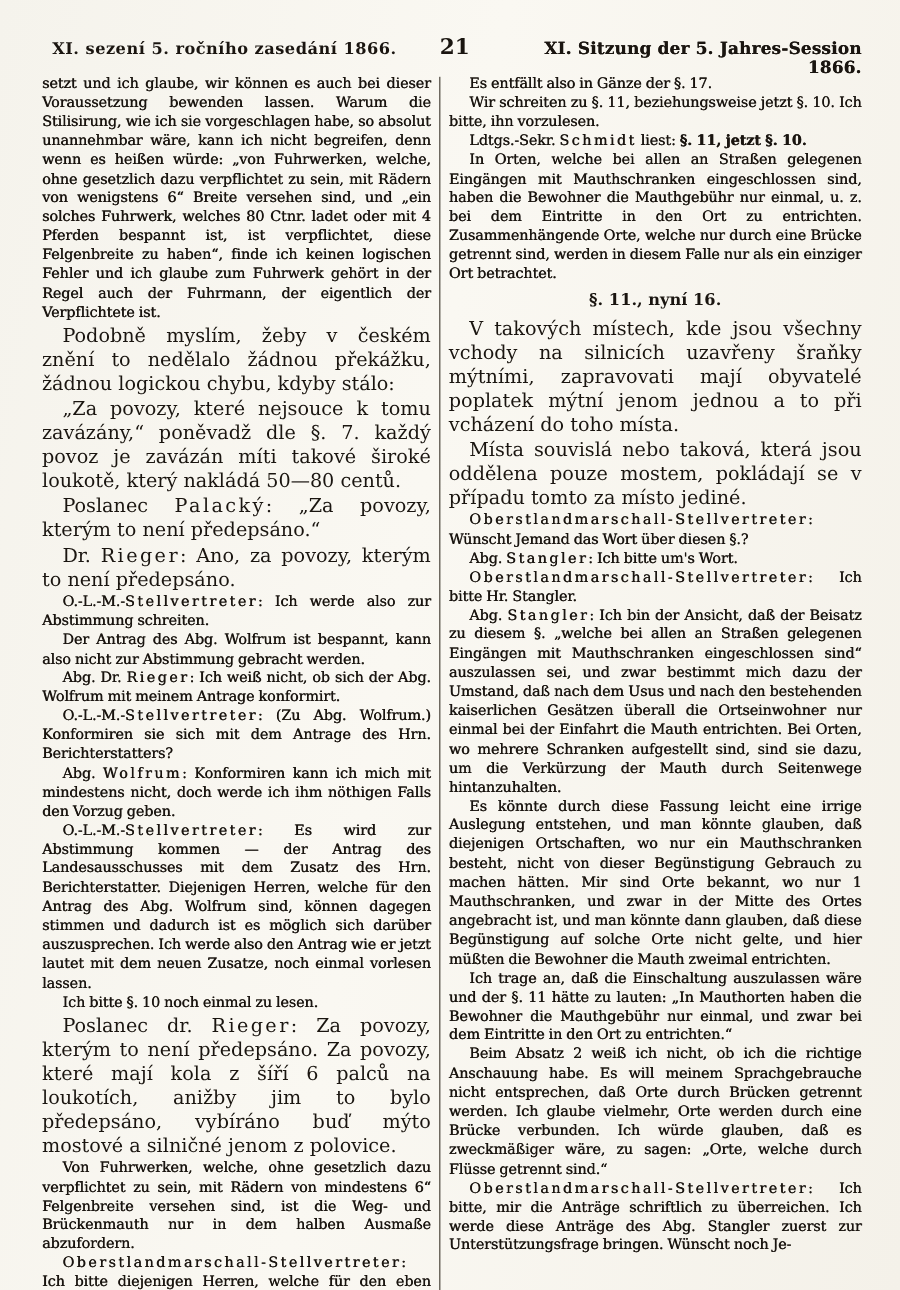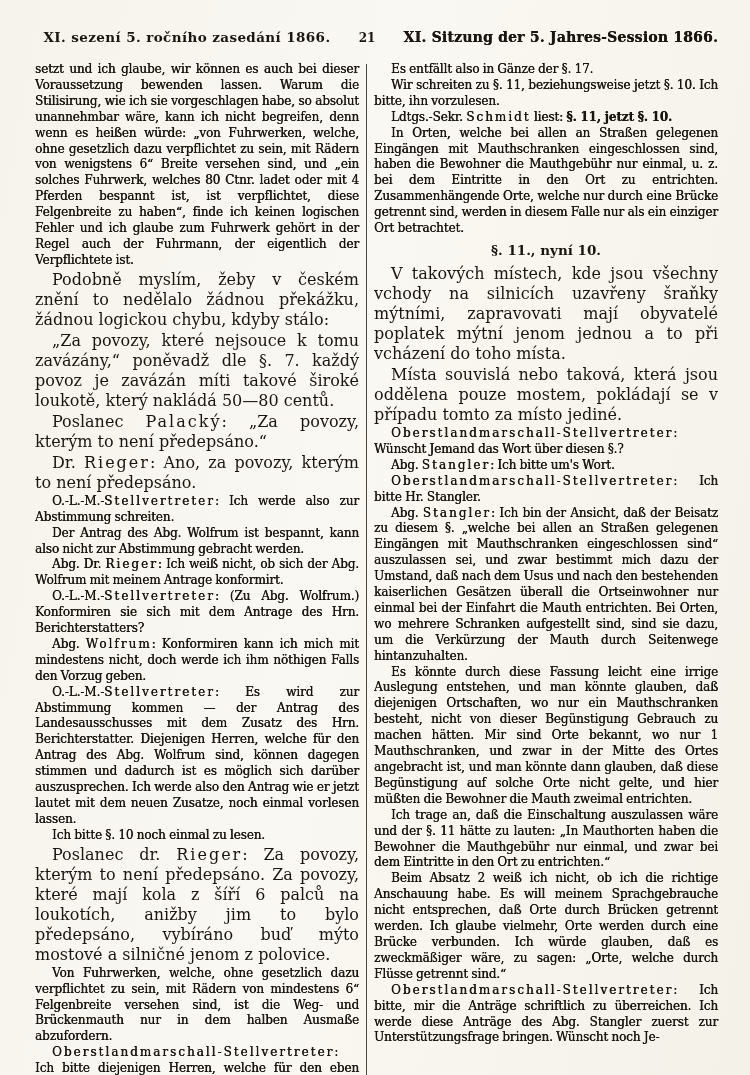--- a/index.html
+++ b/index.html
@@ -12,24 +12,24 @@
   .page {
     position: relative;
     width: 750px; height: 1075px;
     overflow: hidden;
     color: #1a1510;
     background: linear-gradient(100deg, #f5f3ec 0%, #faf8f2 45%, #f4f1e9 100%);
   }
   .header {
     position: absolute;
     top: 29px; left: 36px; width: 682px;
-    display: flex; align-items: baseline;
+    display: flex; align-items: baseline; gap: 12px;
   }
   .h-left  { width: 302px; text-align: center; font-weight: bold; font-size: 13.5px; letter-spacing: 0.4px; }
-  .h-num   { width: 58px;  text-align: center; font-weight: bold; font-size: 12px; }
+  .h-num   { width: 58px;  text-align: center; font-weight: bold; font-size: 18px; }
   .h-right { flex: 1;      text-align: right; font-weight: bold; font-size: 14px;
              text-shadow: 0.3px 0 0 currentColor; letter-spacing: 0.2px; }
   .cols {
     position: absolute;
     top: 62px; left: 35px; right: 32px;
     display: flex; align-items: stretch;
   }
   .col-left  { width: 324px; }
   .divider   { width: 1px; background: #4d463c; margin: 2px 7px 14px 7px; }
   .col-right { flex: 1; }
@@ -79,21 +79,21 @@
       <p class="de ind"><span class="sperr">Oberstlandmarschall-Stellvertreter</span><span>: Ich bitte diejenigen Herren, welche für den eben vorgelesenen Antrag sind, die Hand aufzuheben. (Geschieht.) Es ist die Minorität; der Antrag ist also gefallen.</span></p>
     </div>
 
     <div class="divider"></div>
 
     <div class="col-right">
       <p class="de ind"><span>Es entfällt also in Gänze der §. 17.</span></p>
       <p class="de ind"><span>Wir schreiten zu §. 11, beziehungsweise jetzt §. 10. Ich bitte, ihn vorzulesen.</span></p>
       <p class="de ind"><span>Ldtgs.-Sekr. </span><span class="sperr">Schmidt</span><span> liest: </span><b>§. 11, jetzt §. 10.</b></p>
       <p class="de ind"><span>In Orten, welche bei allen an Straßen gelegenen Eingängen mit Mauthschranken eingeschlossen sind, haben die Bewohner die Mauthgebühr nur einmal, u. z. bei dem Eintritte in den Ort zu entrichten. Zusammenhängende Orte, welche nur durch eine Brücke getrennt sind, werden in diesem Falle nur als ein einziger Ort betrachtet.</span></p>
-      <p class="cs heading"><span>§. 11., nyní 10.</span></p>
+      <p class="cs heading"><span>§. 11., nyní 16.</span></p>
       <p class="cs ind"><span>V takových místech, kde jsou všechny vchody na silnicích uzavřeny šraňky mýtními, zapravovati mají obyvatelé poplatek mýtní jenom jednou a to při vcházení do toho místa.</span></p>
       <p class="cs ind"><span>Místa souvislá nebo taková, která jsou oddělena pouze mostem, pokládají se v případu tomto za místo jediné.</span></p>
       <p class="de ind"><span class="sperr">Oberstlandmarschall-Stellvertreter</span><span>: Wünscht Jemand das Wort über diesen §.?</span></p>
       <p class="de ind"><span>Abg. </span><span class="sperr">Stangler</span><span>: Ich bitte um's Wort.</span></p>
       <p class="de ind"><span class="sperr">Oberstlandmarschall-Stellvertreter</span><span>: Ich bitte Hr. Stangler.</span></p>
       <p class="de ind"><span>Abg. </span><span class="sperr">Stangler</span><span>: Ich bin der Ansicht, daß der Beisatz zu diesem §. „welche bei allen an Straßen gelegenen Eingängen mit Mauthschranken eingeschlossen sind“ auszulassen sei, und zwar bestimmt mich dazu der Umstand, daß nach dem Usus und nach den bestehenden kaiserlichen Gesätzen überall die Ortseinwohner nur einmal bei der Einfahrt die Mauth entrichten. Bei Orten, wo mehrere Schranken aufgestellt sind, sind sie dazu, um die Verkürzung der Mauth durch Seitenwege hintanzuhalten.</span></p>
       <p class="de ind"><span>Es könnte durch diese Fassung leicht eine irrige Auslegung entstehen, und man könnte glauben, daß diejenigen Ortschaften, wo nur ein Mauthschranken besteht, nicht von dieser Begünstigung Gebrauch zu machen hätten. Mir sind Orte bekannt, wo nur 1 Mauthschranken, und zwar in der Mitte des Ortes angebracht ist, und man könnte dann glauben, daß diese Begünstigung auf solche Orte nicht gelte, und hier müßten die Bewohner die Mauth zweimal entrichten.</span></p>
       <p class="de ind"><span>Ich trage an, daß die Einschaltung auszulassen wäre und der §. 11 hätte zu lauten: „In Mauthorten haben die Bewohner die Mauthgebühr nur einmal, und zwar bei dem Eintritte in den Ort zu entrichten.“</span></p>
       <p class="de ind"><span>Beim Absatz 2 weiß ich nicht, ob ich die richtige Anschauung habe. Es will meinem Sprachgebrauche nicht entsprechen, daß Orte durch Brücken getrennt werden. Ich glaube vielmehr, Orte werden durch eine Brücke verbunden. Ich würde glauben, daß es zweckmäßiger wäre, zu sagen: „Orte, welche durch Flüsse getrennt sind.“</span></p>
       <p class="de ind"><span class="sperr">Oberstlandmarschall-Stellvertreter</span><span>: Ich bitte, mir die Anträge schriftlich zu überreichen. Ich werde diese Anträge des Abg. Stangler zuerst zur Unterstützungsfrage bringen. Wünscht noch Je-</span></p>

